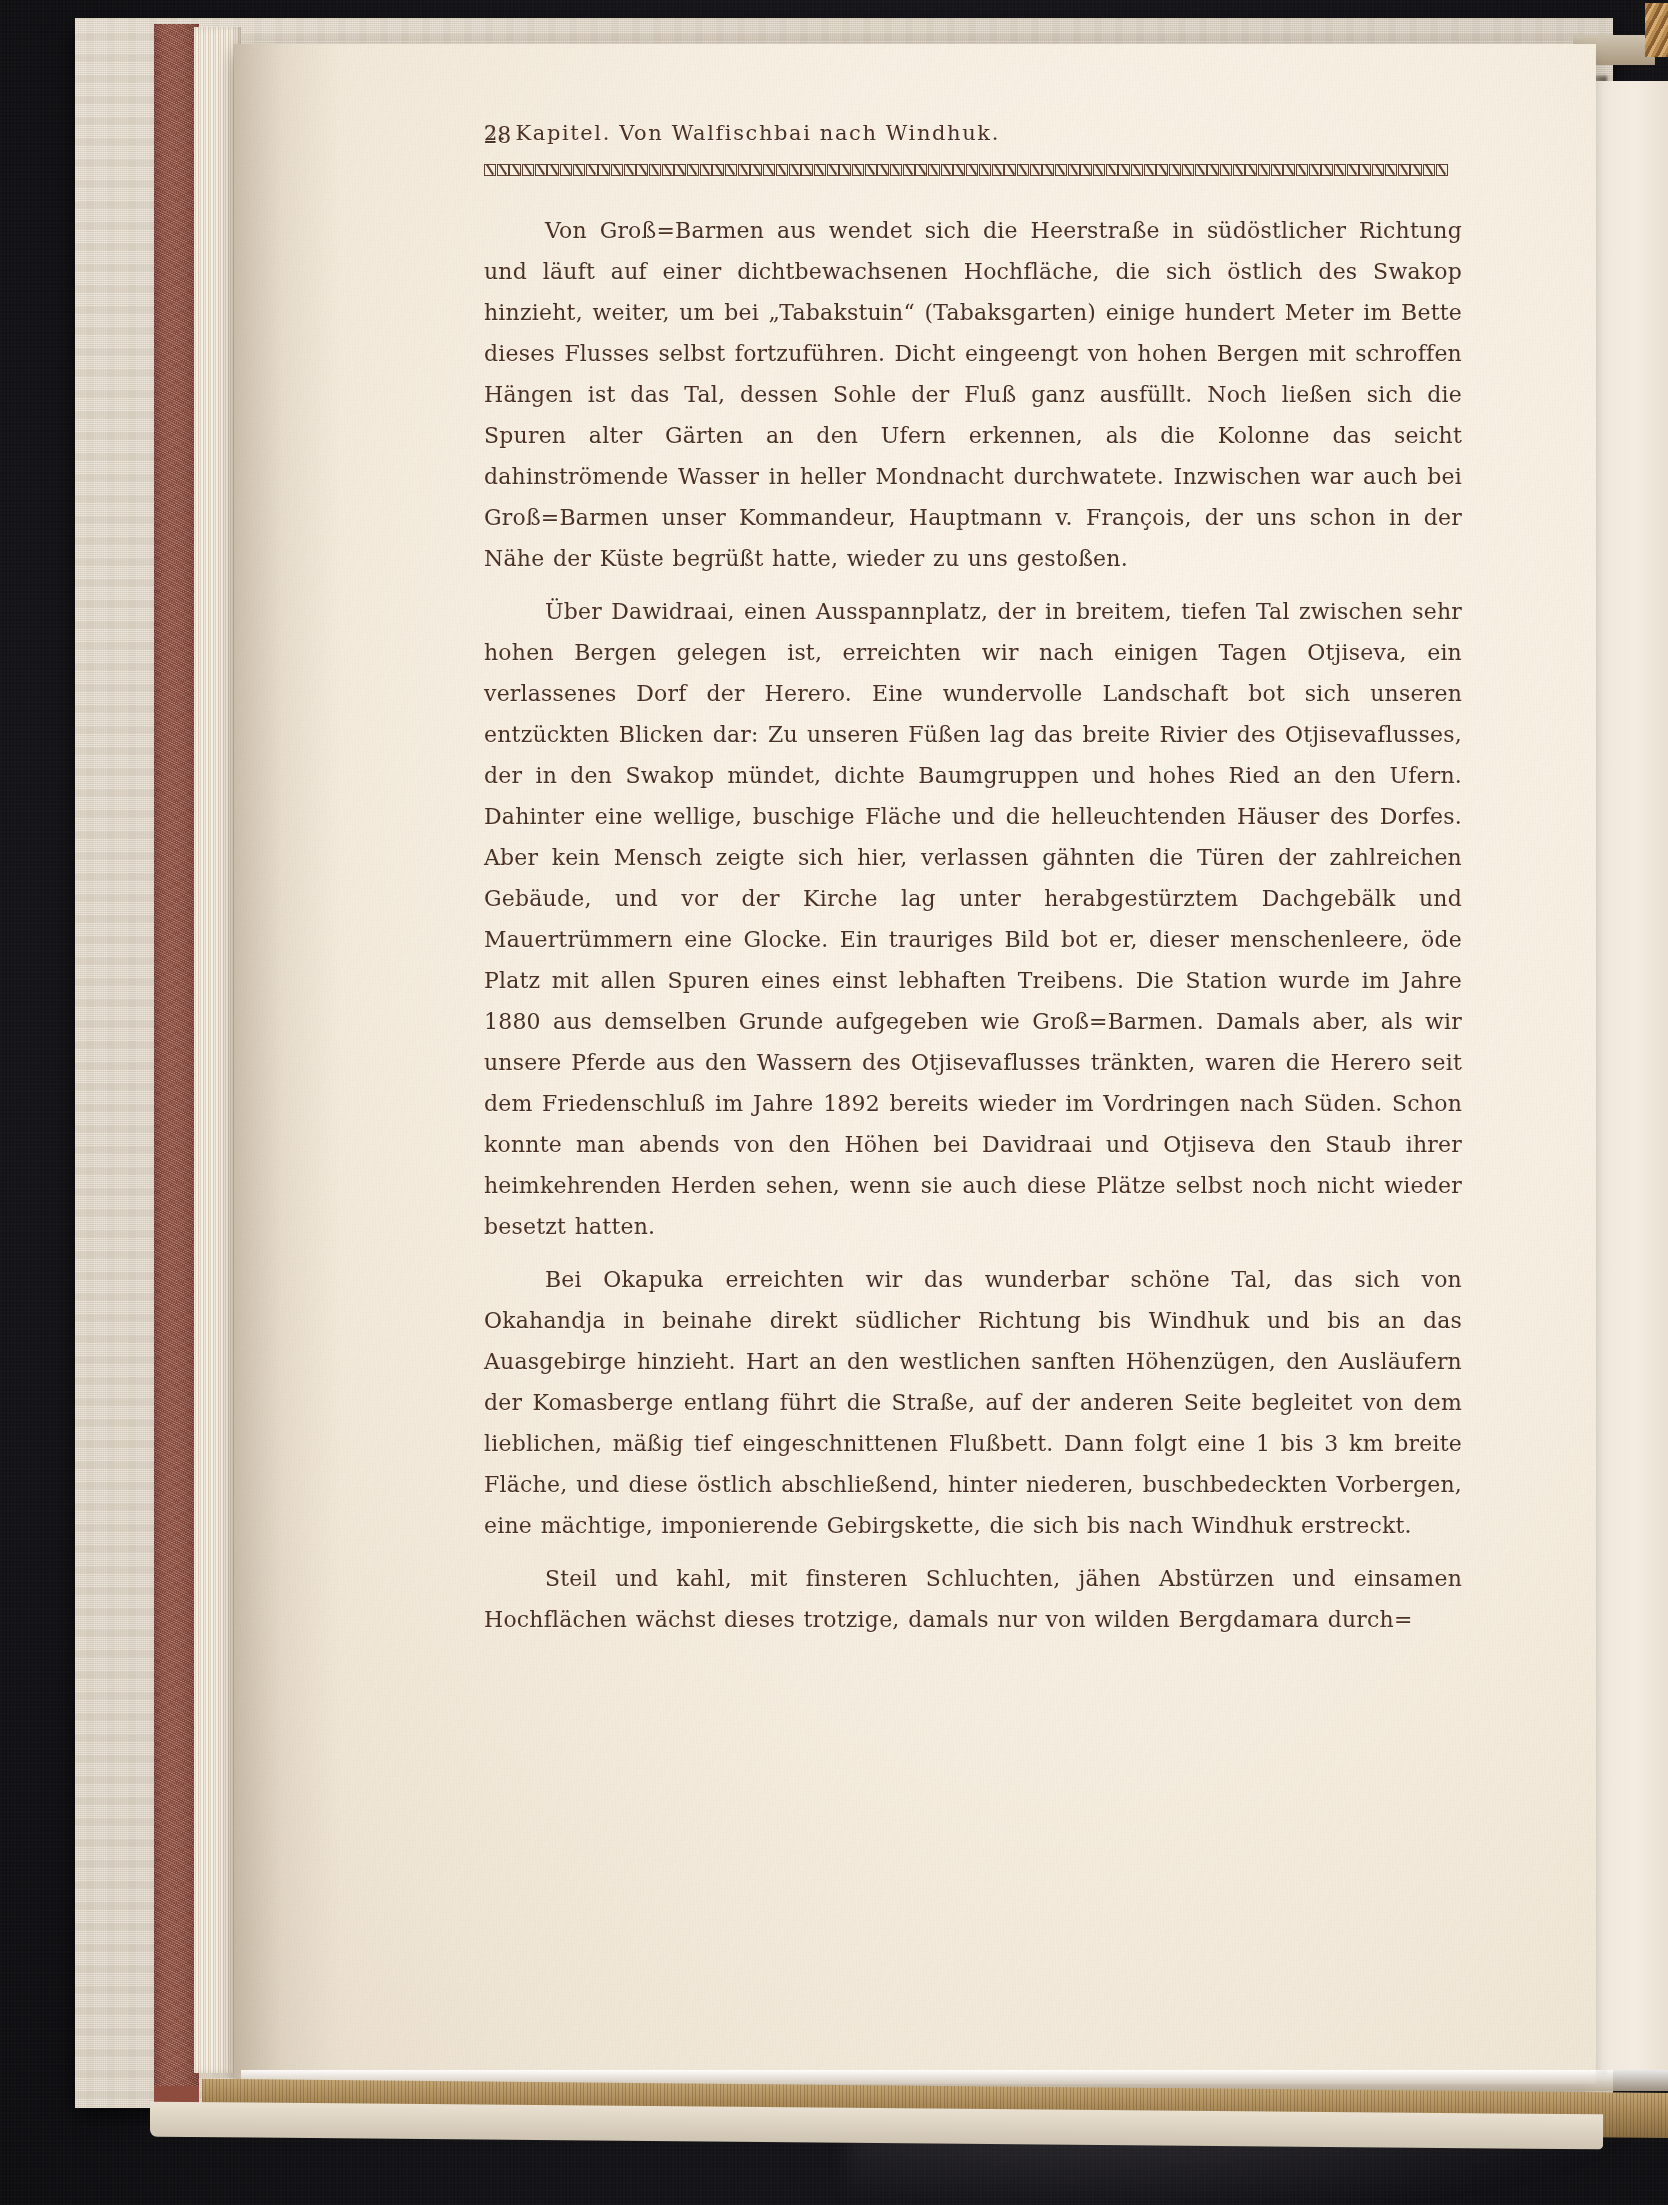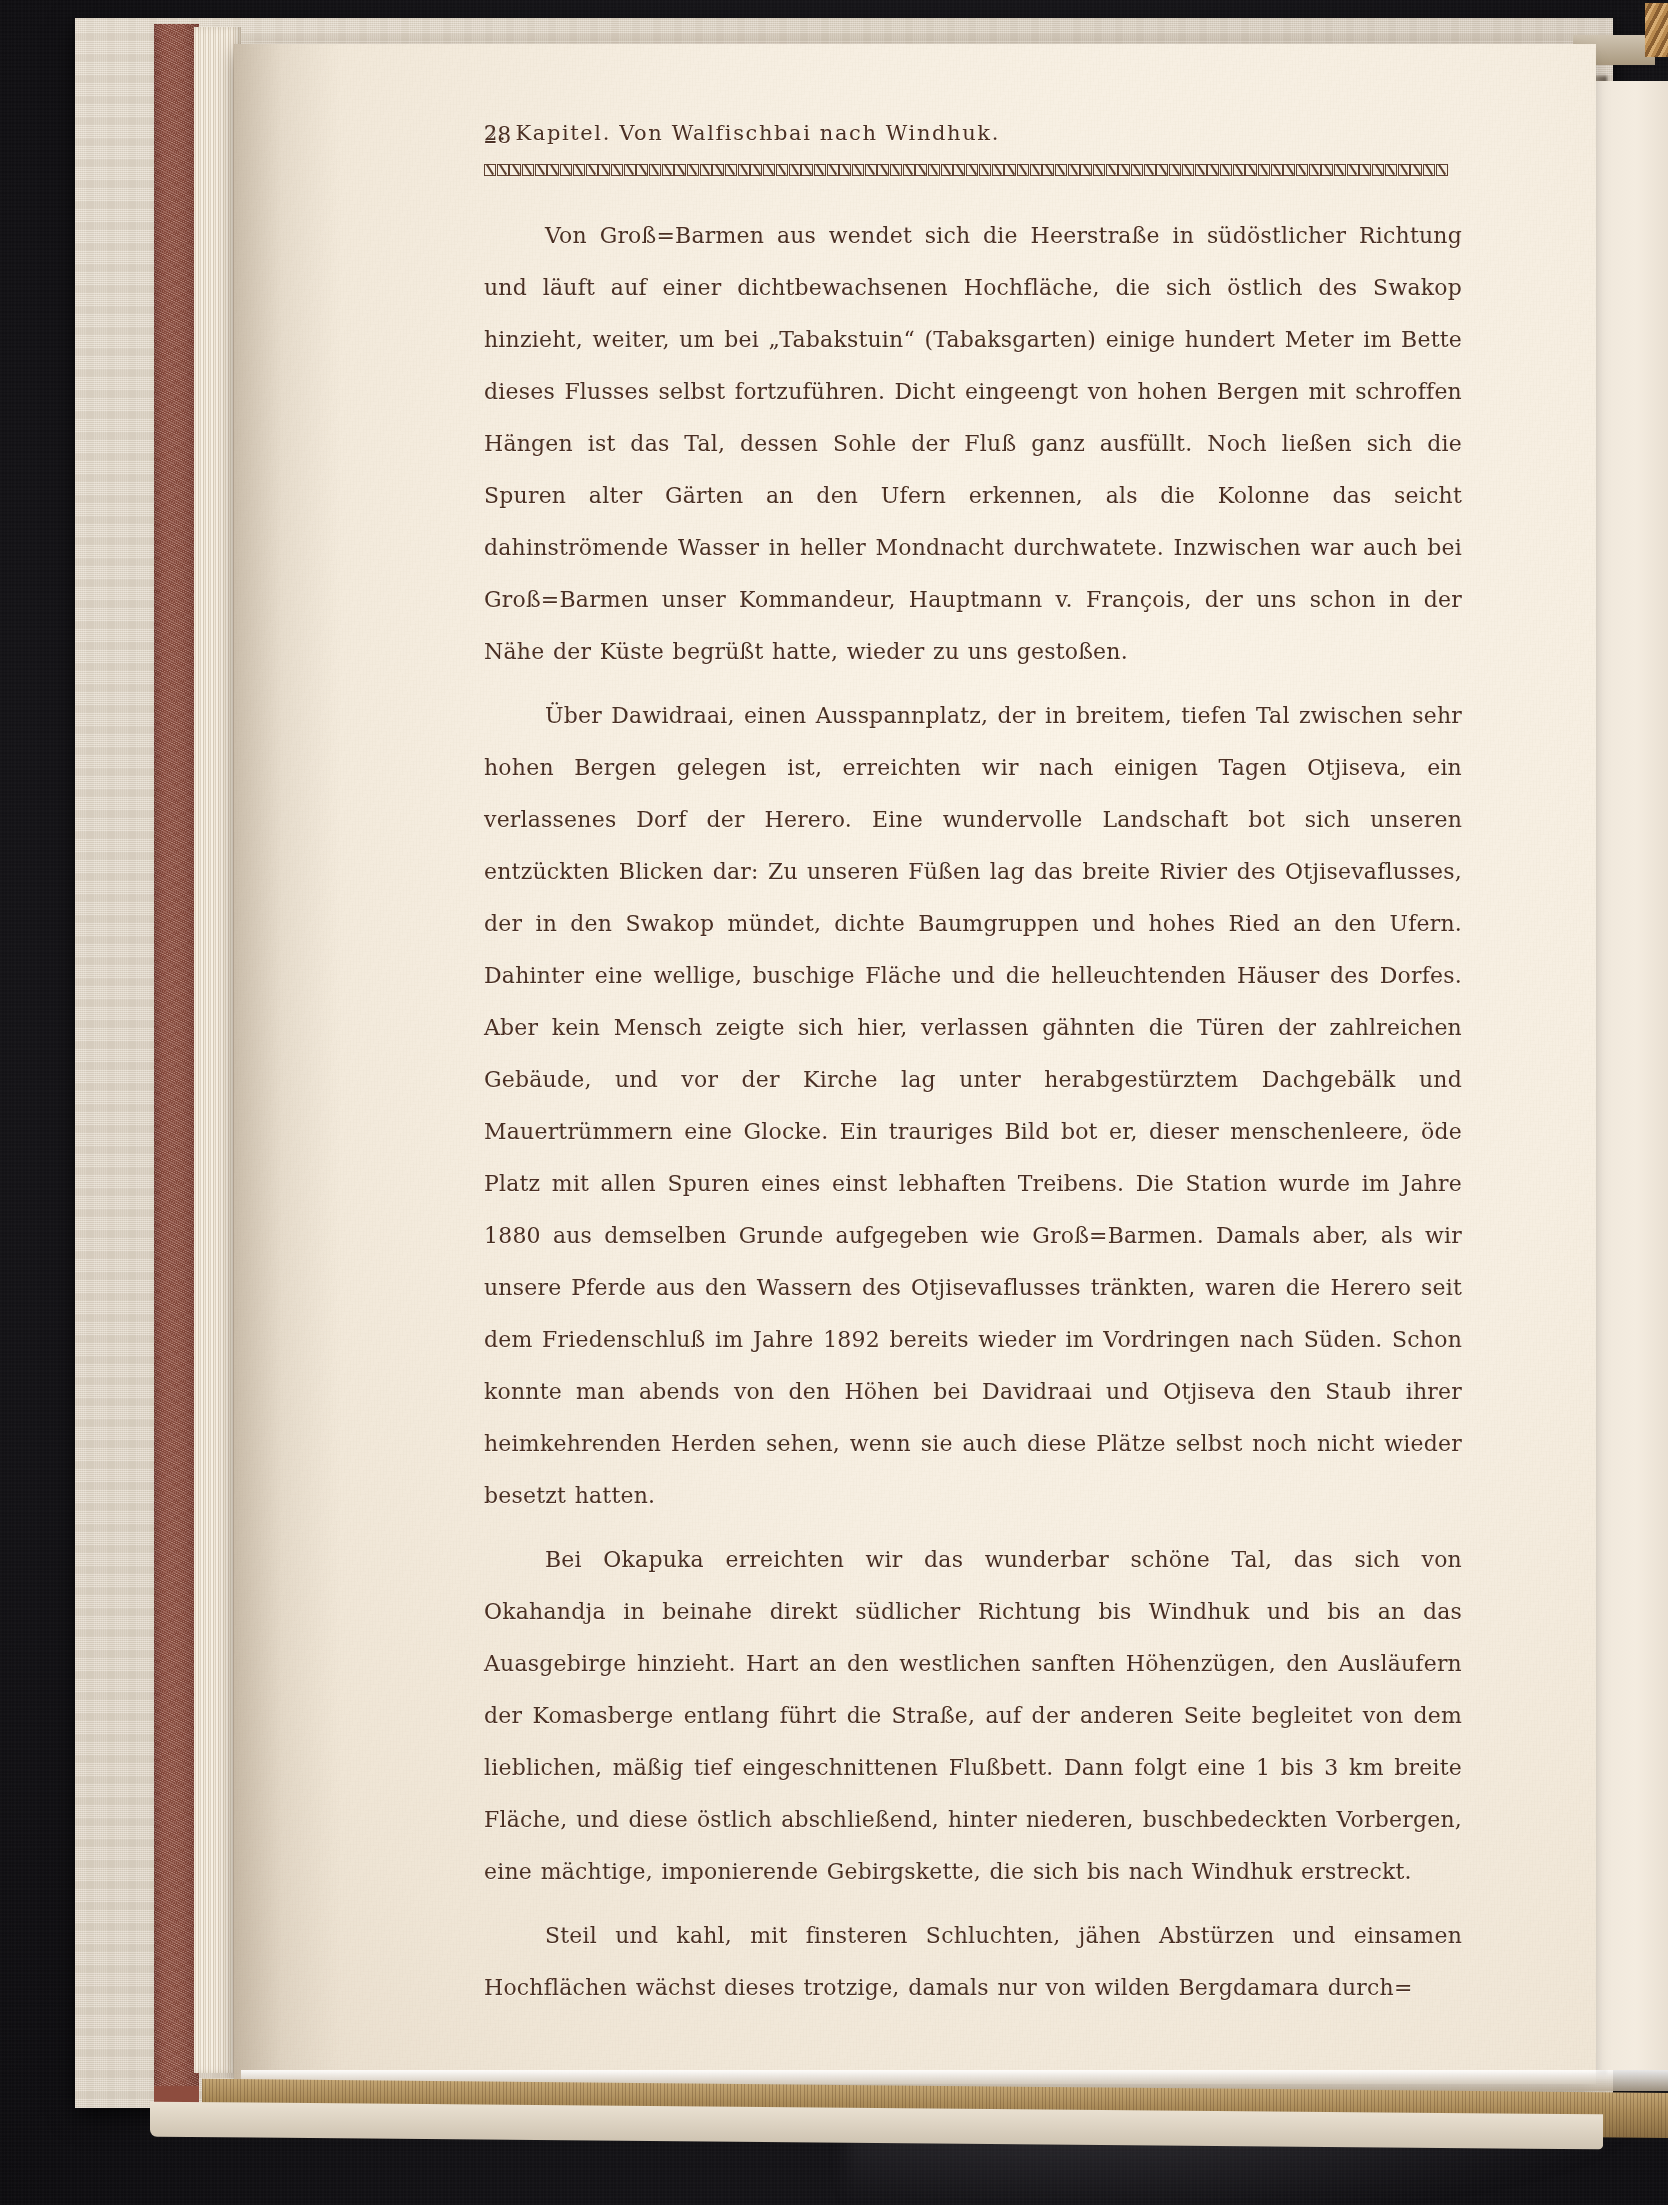--- a/index.html
+++ b/index.html
@@ -231,21 +231,21 @@
     transform-origin:top left;
   }
 
   
   p.body{
     margin:0;
     text-align:justify;
     text-justify:inter-word;
     font-family:"DejaVu Serif","Liberation Serif",serif;
     font-size:22px;
-    line-height:52px;
+    line-height:41px;
     letter-spacing:0.2px;
     word-spacing:1.4px;
     color:#4a2f23;
     text-indent:61px;
     text-shadow:0.5px 0.5px 0 rgba(255,251,243,.62);
   }
   p.body + p.body{ margin-top:12px; }
 
   
   .leaf-bottom-shadow{

